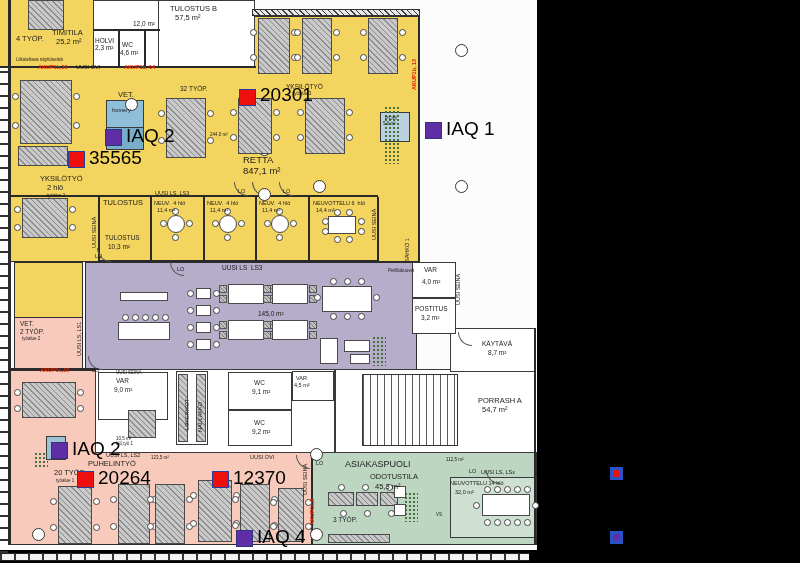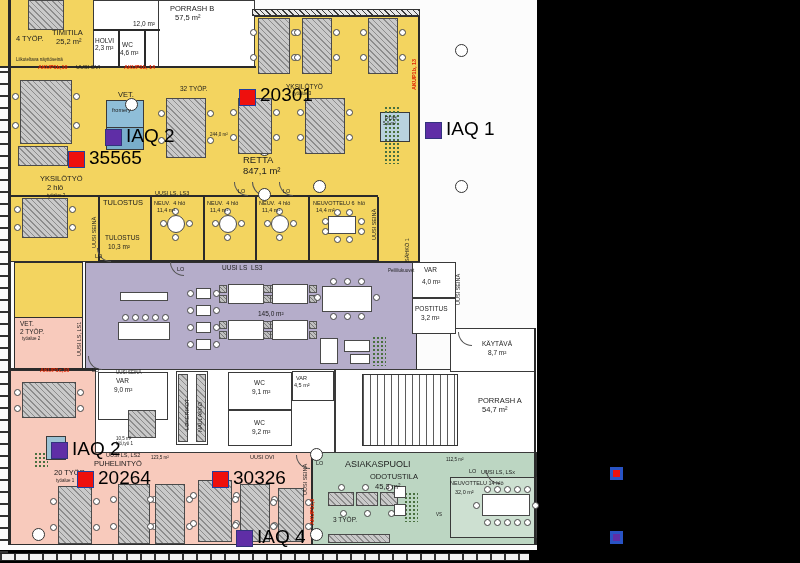--- a/index.html
+++ b/index.html
@@ -284,21 +284,21 @@
       <div class="dot" style="left: 504px; top: 486px;"></div>
       <div class="dot" style="left: 504px; top: 519px;"></div>
       <div class="dot" style="left: 514px; top: 486px;"></div>
       <div class="dot" style="left: 514px; top: 519px;"></div>
       <div class="dot" style="left: 524px; top: 486px;"></div>
       <div class="dot" style="left: 524px; top: 519px;"></div>
       <div class="dot" style="left: 473px; top: 502px;"></div>
       <div class="dot" style="left: 532px; top: 502px;"></div>
       <div class="tbl" style="left: 394px; top: 486px; width: 12px; height: 12px;"></div>
       <div class="tbl" style="left: 394px; top: 504px; width: 12px; height: 12px;"></div>
-      <div class="lbl s7" style="left: 170px; top: 5px;">PORRASH B</div>
+      <div class="lbl s7" style="left: 170px; top: 5px;">TULOSTUS B</div>
       <div class="lbl s7" style="left: 175px; top: 14px;">57,5 m²</div>
       <div class="lbl s6" style="left: 133px; top: 20px;">12,0 m²</div>
       <div class="lbl s7" style="left: 16px; top: 35px;">4 TYÖP.</div>
       <div class="lbl s7" style="left: 52px; top: 29px;">TIMITILA</div>
       <div class="lbl s7" style="left: 56px; top: 38px;">25,2 m²</div>
       <div class="lbl s6" style="left: 95px; top: 37px;">HOLVI</div>
       <div class="lbl s6" style="left: 95px; top: 44px;">2,3 m²</div>
       <div class="lbl s6" style="left: 122px; top: 41px;">WC</div>
       <div class="lbl s6" style="left: 120px; top: 49px;">4,6 m²</div>
       <div class="lbl s4" style="left: 16px; top: 57px;">Liikuteltava näyttöseinä</div>
@@ -367,21 +367,21 @@
       <div class="lbl s5" style="left: 294px; top: 382px;">4,5 m²</div>
       <div class="lbl s7" style="left: 478px; top: 397px;">PORRASH A</div>
       <div class="lbl s7" style="left: 482px; top: 406px;">54,7 m²</div>
       <div class="lbl s5" style="left: 250px; top: 454px;">UUSI OVI</div>
       <div class="lbl s5 vert" style="left: 302px; top: 495px;">UUSI SEINÄ</div>
       <div class="lbl s5 red vert" style="left: 309px; top: 525px;">AKUP1c,9</div>
       <div class="lbl s4" style="left: 116px; top: 436px;">10,5 m²</div>
       <div class="lbl s4" style="left: 116px; top: 441px;">hlö,työ 1</div>
       <div class="lbl s5" style="left: 106px; top: 452px;">UUSI LS, LS2</div>
       <div class="lbl s4" style="left: 151px; top: 455px;">123,5 m²</div>
-      <div class="lbl s7" style="left: 66px; top: 460px; padding-left: 28px;">PUHELINTYÖ</div>
+      <div class="lbl s7" style="left: 60px; top: 460px; padding-left: 28px;">PUHELINTYÖ</div>
       <div class="lbl s7" style="left: 54px; top: 469px;">20 TYÖP.</div>
       <div class="lbl s4" style="left: 56px; top: 478px;">työalue 1</div>
       <div class="lbl s5" style="left: 316px; top: 460px;">LO</div>
       <div class="lbl s8" style="left: 345px; top: 459px;">ASIAKASPUOLI</div>
       <div class="lbl s7" style="left: 370px; top: 473px;">ODOTUSTILA</div>
       <div class="lbl s7" style="left: 375px; top: 483px;">45,3 m²</div>
       <div class="lbl s4" style="left: 446px; top: 457px;">112,5 m²</div>
       <div class="lbl s5" style="left: 469px; top: 468px;">LO</div>
       <div class="lbl s5" style="left: 481px; top: 469px;">UUSI LS, LSx</div>
       <div class="lbl s5" style="left: 450px; top: 480px;">NEUVOTTELU 14 hlö</div>
@@ -395,21 +395,21 @@
       <div class="mk sensor" style="left: 68px; top: 151px;">
         <div class="sq"></div>
         <div class="mlabel">35565</div>
       </div>
       <div class="mk sensor" style="left: 77px; top: 471px;">
         <div class="sq"></div>
         <div class="mlabel">20264</div>
       </div>
       <div class="mk sensor" style="left: 212px; top: 471px;">
         <div class="sq"></div>
-        <div class="mlabel">30326</div>
+        <div class="mlabel">12370</div>
       </div>
       <div class="mk iaq" style="left: 397px; top: 122px; margin-left: 28px;">
         <div class="sq"></div>
         <div class="mlabel">IAQ 1</div>
       </div>
       <div class="mk iaq" style="left: 105px; top: 129px;">
         <div class="sq"></div>
         <div class="mlabel">IAQ 2</div>
       </div>
       <div class="mk iaq" style="left: 51px; top: 442px;">

